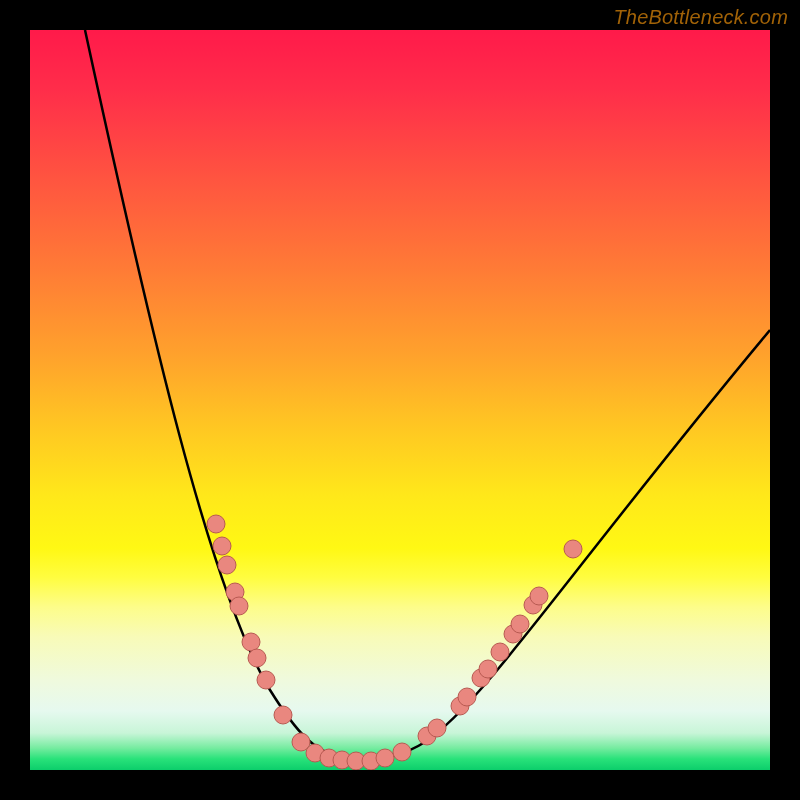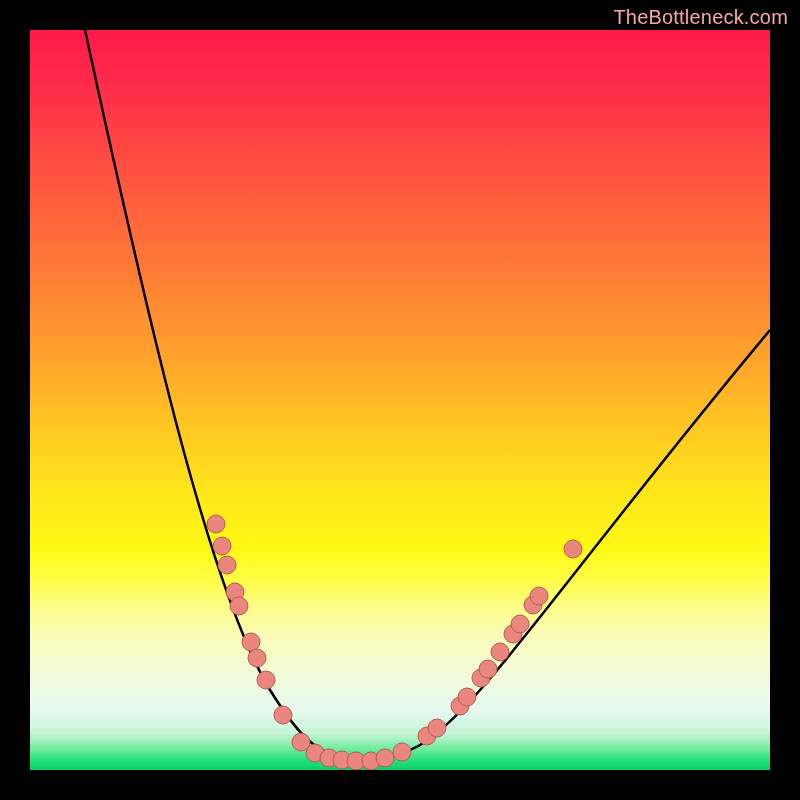--- a/index.html
+++ b/index.html
@@ -51,24 +51,25 @@
       #c8f5d8 95%,
       #77eca1 97%,
       #29e27a 98.5%,
       #0cce6b 100%
     );
   }
   .watermark {
     position: absolute;
     top: 6px;
     right: 12px;
-    color: #fca5a5;
+    color: #a16207;
     font-size: 20px;
     font-weight: 500;
     letter-spacing: 0.2px;
+    font-style: italic;
   }
   svg.curve {
     position: absolute;
     top: 0; left: 0;
     width: 100%;
     height: 100%;
   }
 </style>
 </head>
 <body>

